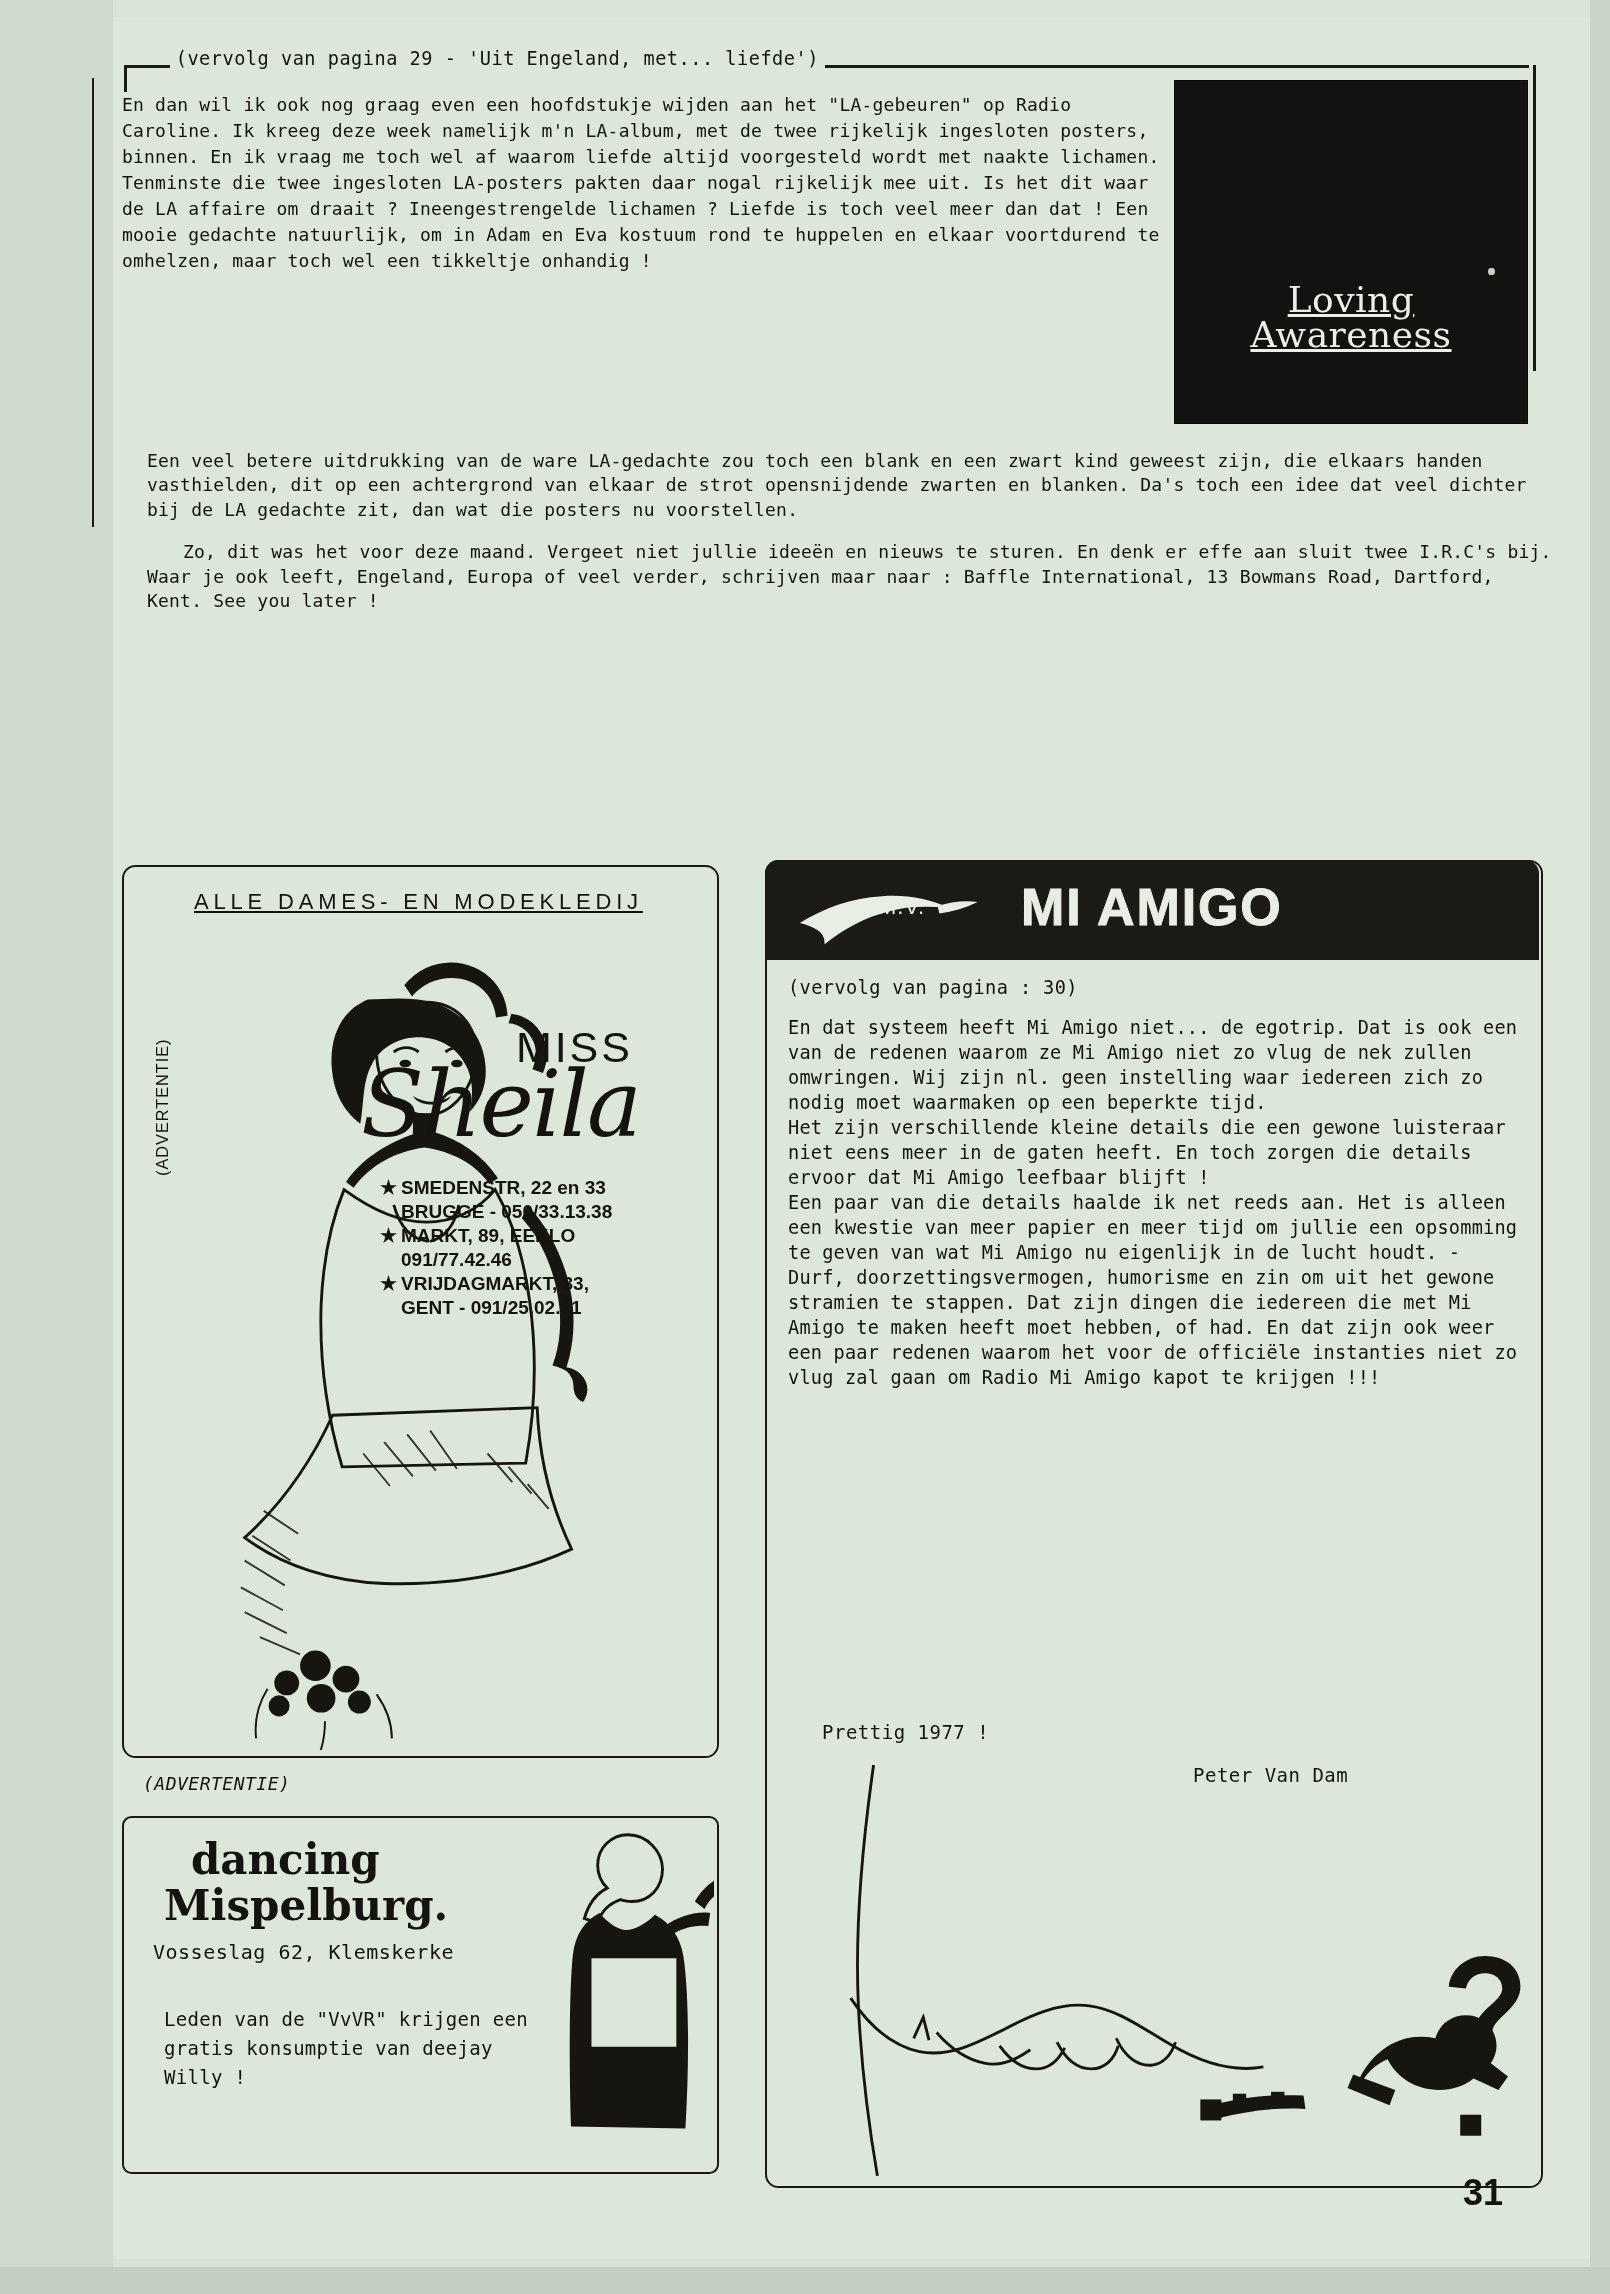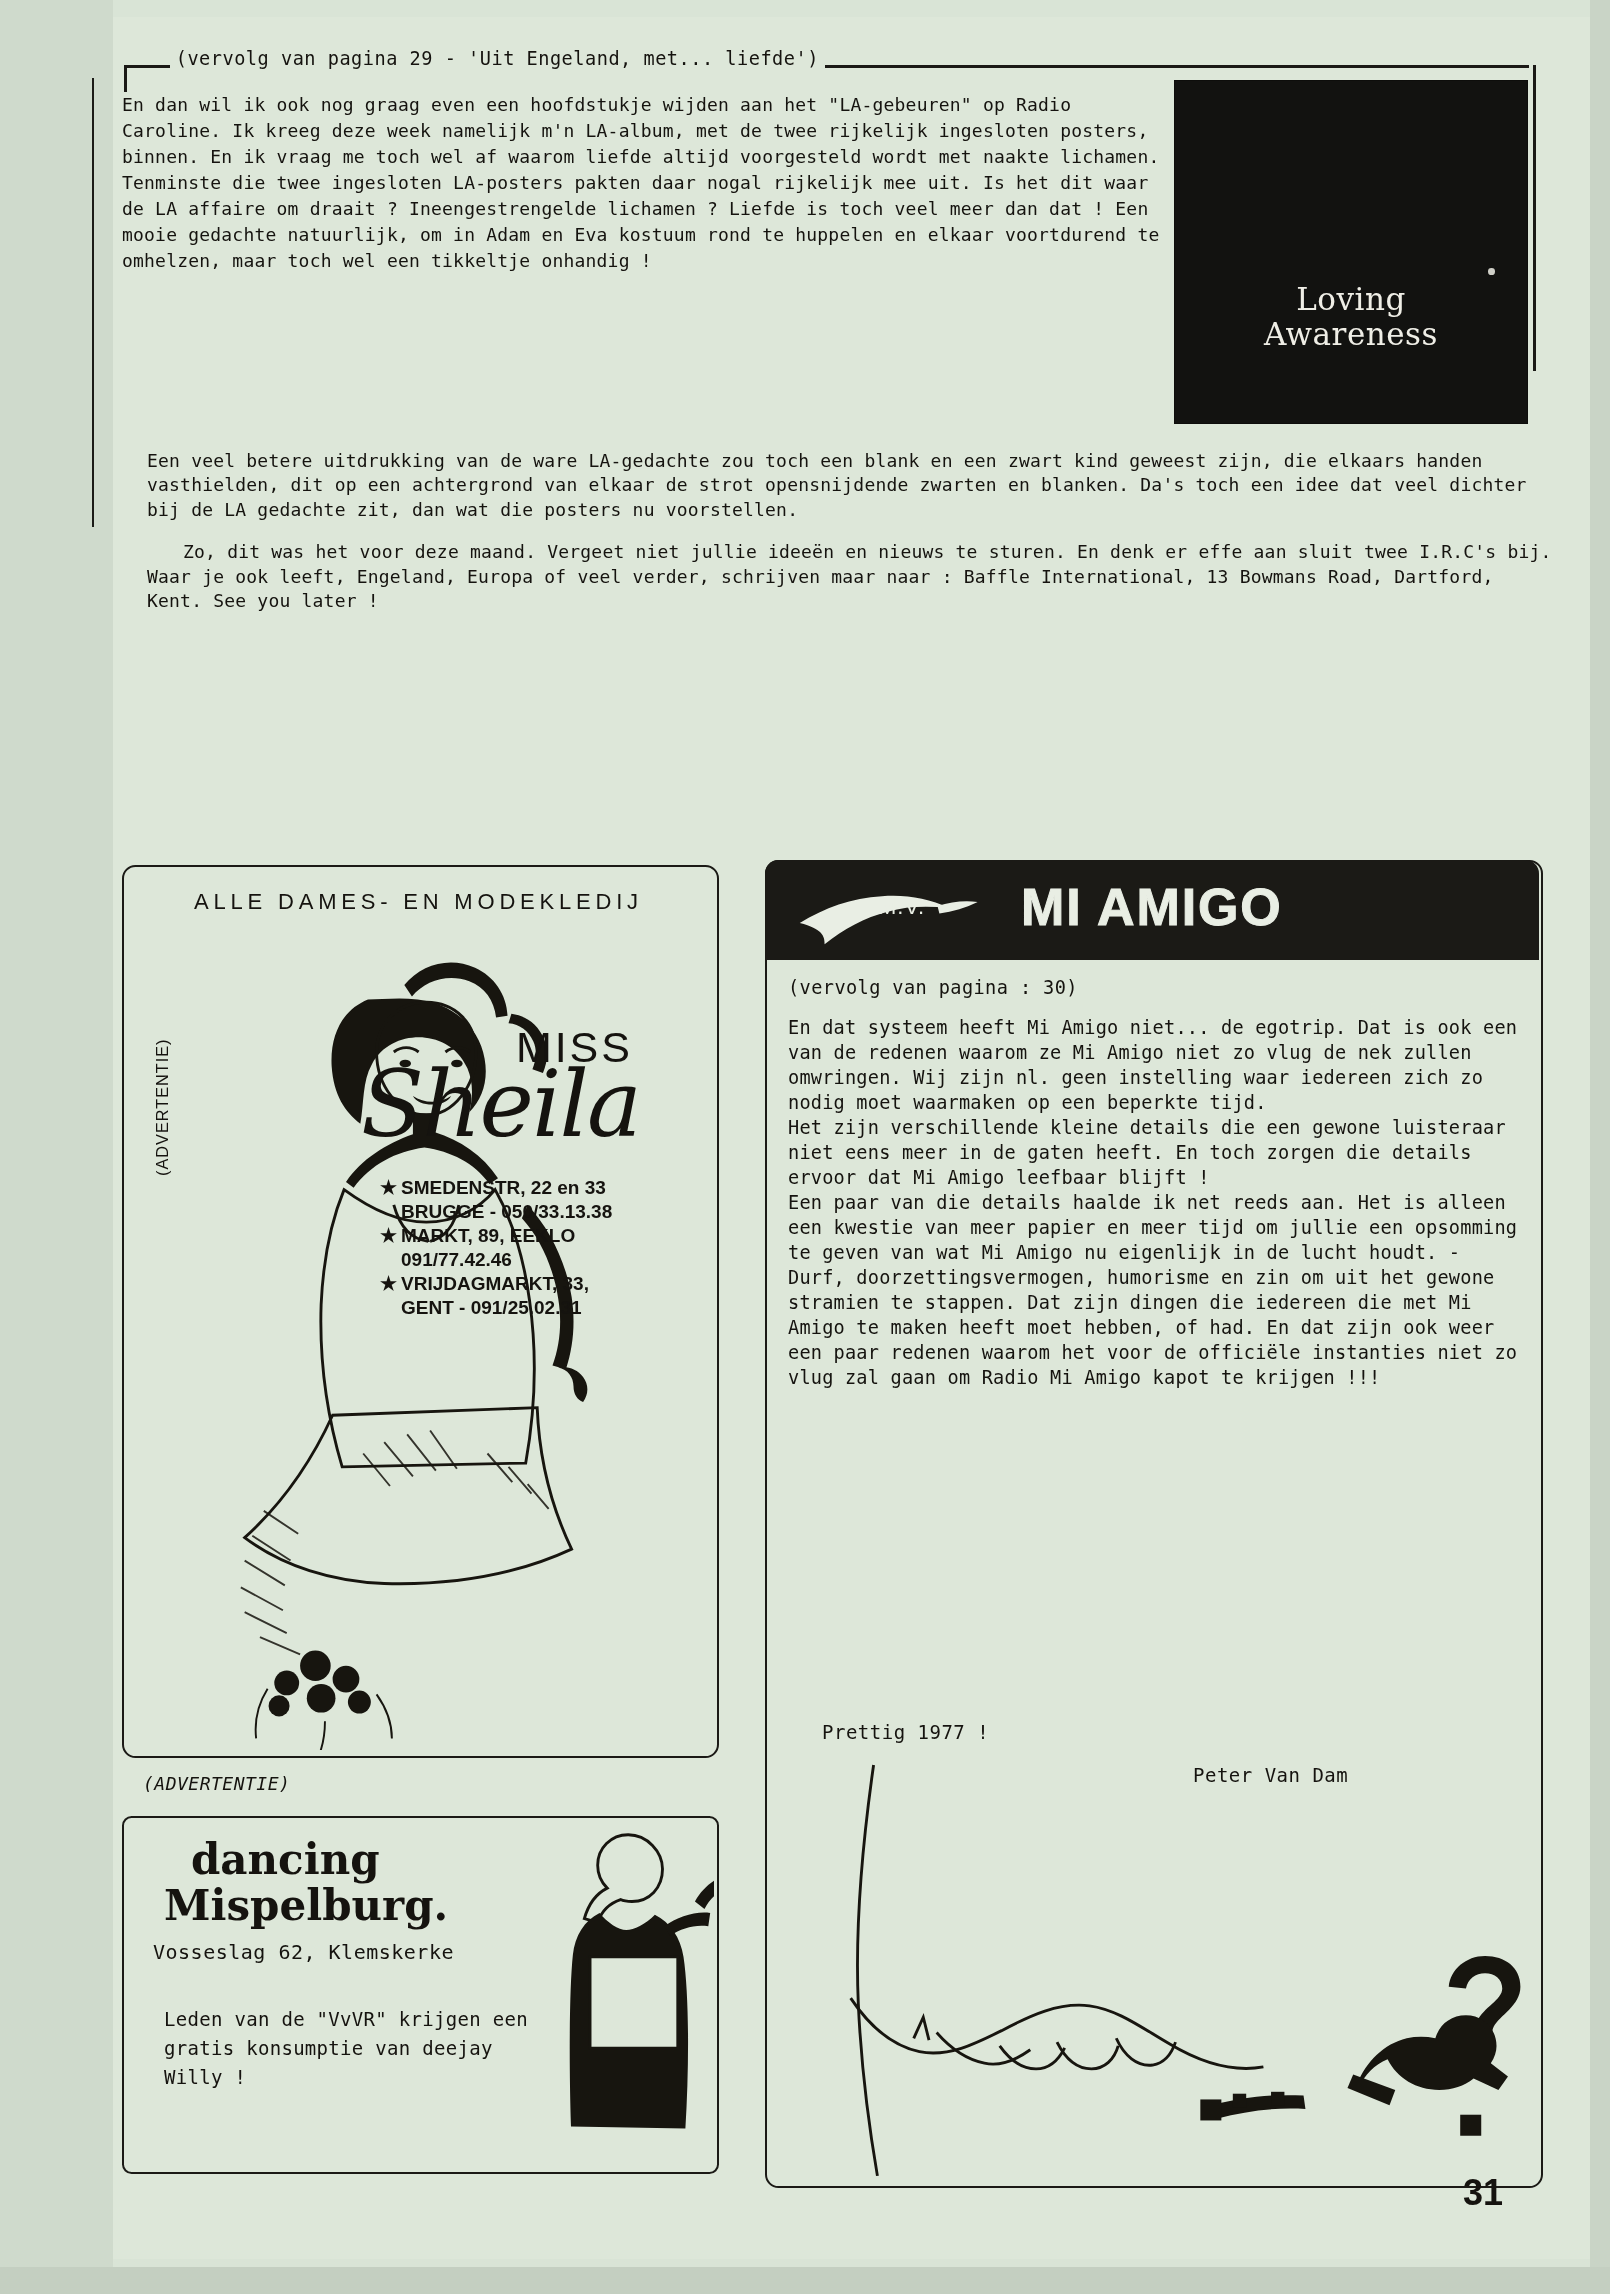--- a/index.html
+++ b/index.html
@@ -65,34 +65,34 @@
     border:1.9px solid #0d0d0b;
   }
   .album .dot{
     position:absolute;right:32.5px;top:187px;width:6.7px;height:6.7px;border-radius:50%;
     background:#cfcfc7;
   }
   .album .la-text{
     position:absolute;left:0;right:0;top:201px;
     text-align:center;color:#efeee6;
     font-family:"DejaVu Serif", serif;
-    font-size:31px;line-height:35px;letter-spacing:0.5px;
+    font-size:36px;line-height:35px;letter-spacing:0.5px;text-decoration:underline;
   }
 
   
   .box{
     position:absolute;border:2.9px solid #1b1a16;background:transparent;
   }
   .ad-box{
     left:122px;top:865px;width:593px;height:889px;border-radius:13.4px;
   }
   .ad-head{
     position:absolute;left:0;right:0;top:23px;
     text-align:center;font-family:"Liberation Sans", sans-serif;
-    font-size:22px;letter-spacing:4.8px;font-weight:500;
+    font-size:22px;letter-spacing:4.8px;font-weight:500;text-decoration:underline;
   }
   .ad-vert{
     position:absolute;left:25px;top:287px;
     font-family:"Liberation Sans", sans-serif;
     font-size:16.3px;letter-spacing:1px;
     transform:rotate(-90deg);transform-origin:left top;
     white-space:nowrap;
   }
   .miss{
     position:absolute;left:516px;top:1023px;

